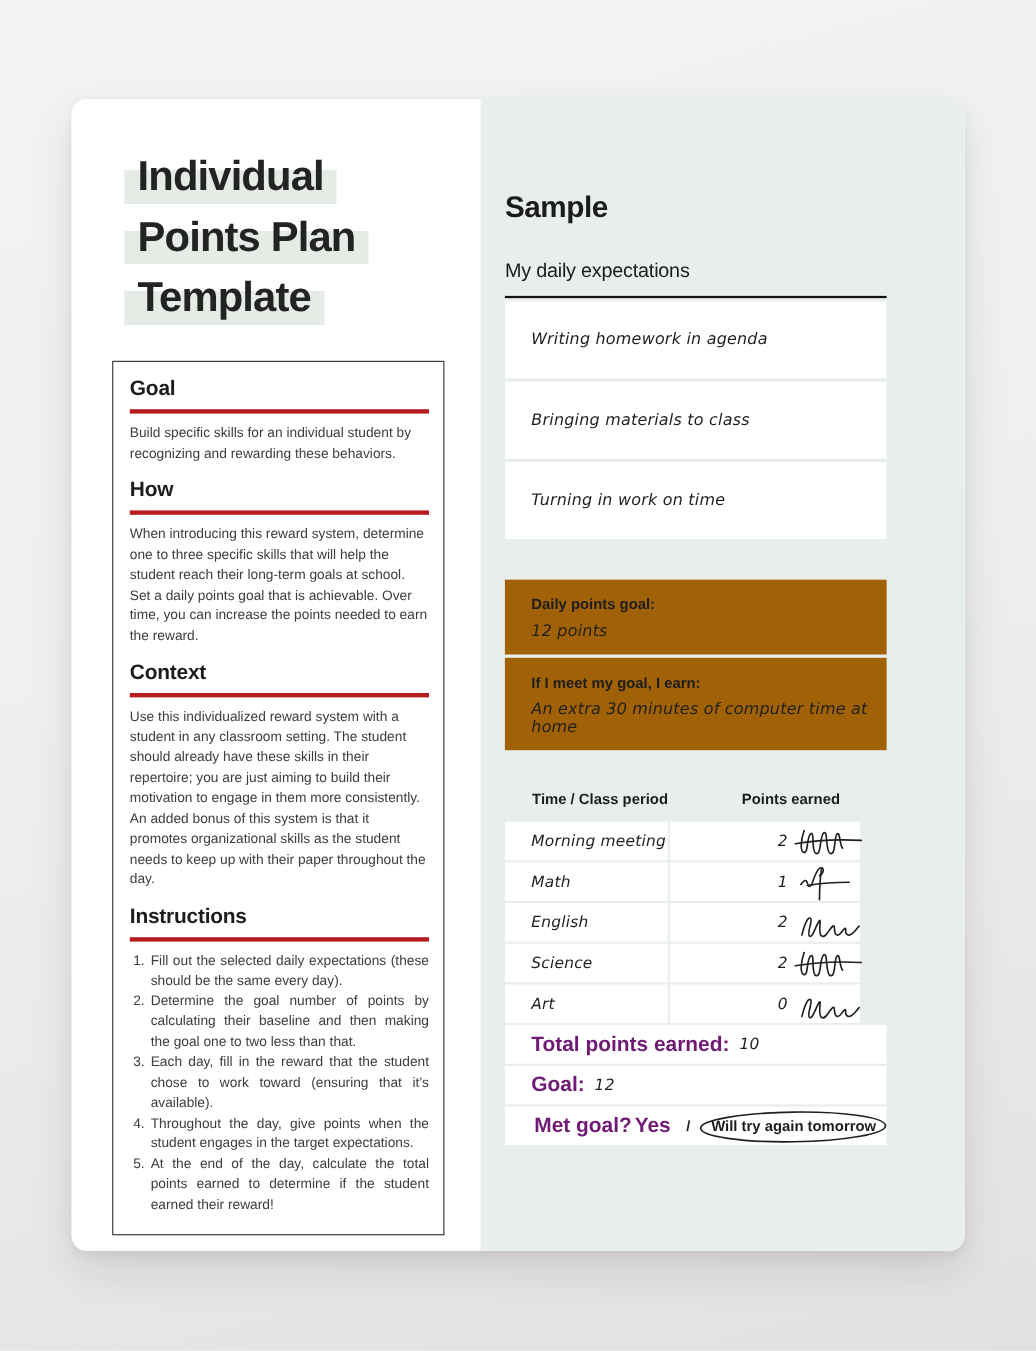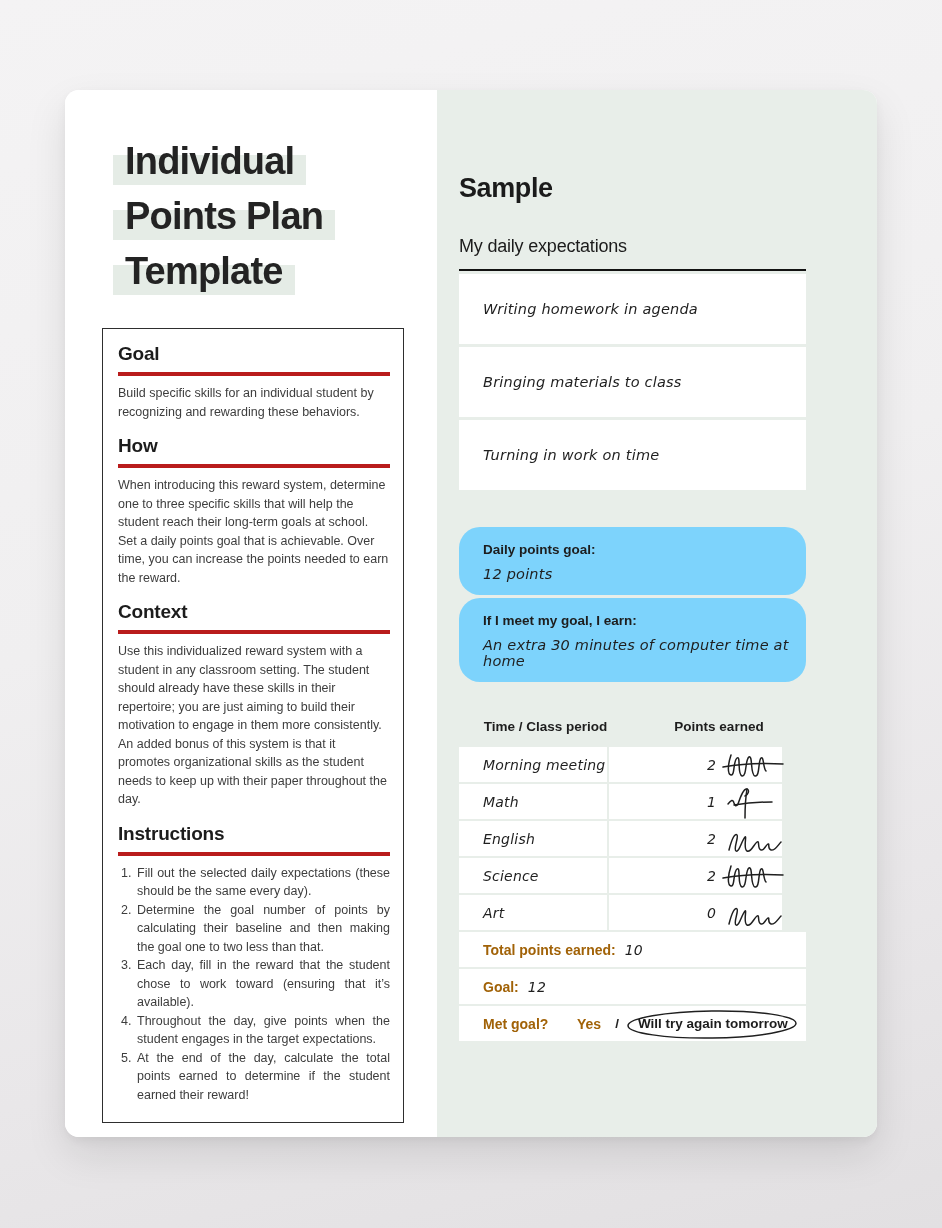--- a/index.html
+++ b/index.html
@@ -63,21 +63,21 @@
     background: #fff; height: 70px; margin-top: 3px;
     display: flex; align-items: center; padding-left: 24px;
   }
   .exp-card:first-of-type { margin-top: 2px; }
   .hand {
     font-family: "DejaVu Sans", cursive;
     font-style: italic; color: #1f1f1f;
     letter-spacing: 0.2px;
   }
   .exp-card .hand { font-size: 14.5px; }
-  .label-card { background: #7dd3fc; margin-top: 3px; padding: 15px 10px 13px 24px; border-radius: 21px; }
+  .label-card { background: #a16207; margin-top: 3px; padding: 15px 10px 13px 24px; }
   .label-card.first { margin-top: 37px; }
   .label-card .lbl { font-size: 13.5px; font-weight: bold; color: #1d1d1d; }
   .label-card .val { font-size: 14.5px; margin-top: 9px; }
   
   .tbl-head { display: flex; margin-top: 37px; }
   .tbl-head .th { font-size: 13.5px; font-weight: bold; color: #1d1d1d; text-align: center; }
   .tbl-head .th.c1 { width: 173px; }
   .tbl-head .th.c2 { width: 174px; }
   .tbl-rows { margin-top: 13px; }
   .tbl-row { display: flex; margin-top: 2px; }
@@ -87,21 +87,21 @@
   .cell-period .hand { font-size: 14px; }
   .cell-points { width: 173px; position: relative; padding-left: 98px; overflow: visible; }
   .cell-points .hand { font-size: 14px; }
   .mark { position: absolute; right: -4px; top: 1px; width: 66px; height: 34px; overflow: visible; }
   .mark-stroke { fill: none; stroke: #1f1f1f; stroke-width: 1.5; stroke-linecap: round; stroke-linejoin: round; }
   
   .sum-row {
     background: #fff; height: 35px; margin-top: 2px;
     display: flex; align-items: center; padding-left: 24px;
   }
-  .sum-row .lbl { font-size: 14px; font-weight: bold; color: #a16207; }
+  .sum-row .lbl { font-size: 19px; font-weight: bold; color: #701a75; text-align: center; }
   .sum-row .hand { font-size: 14px; margin-left: 9px; }
   .met-label { width: 94px; }
   .met-sep { font-size: 13.5px; font-weight: bold; margin: 0 13px 0 14px; }
   .circled { position: relative; font-size: 13.5px; font-weight: bold; color: #1d1d1d; margin-left: 6px; white-space: nowrap; }
   .circled svg { position: absolute; left: -13px; top: -8px; width: 174px; height: 33px; overflow: visible; }
 </style>
 </head>
 <body>
 
 <svg width="0" height="0" style="position:absolute" aria-hidden="true">

